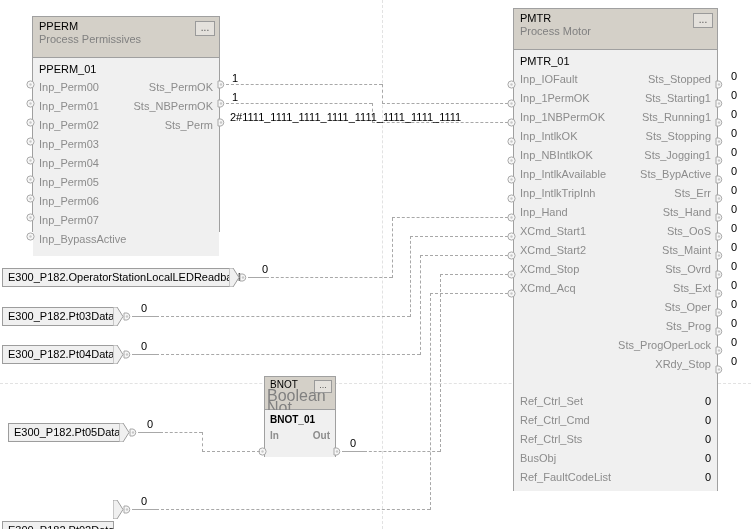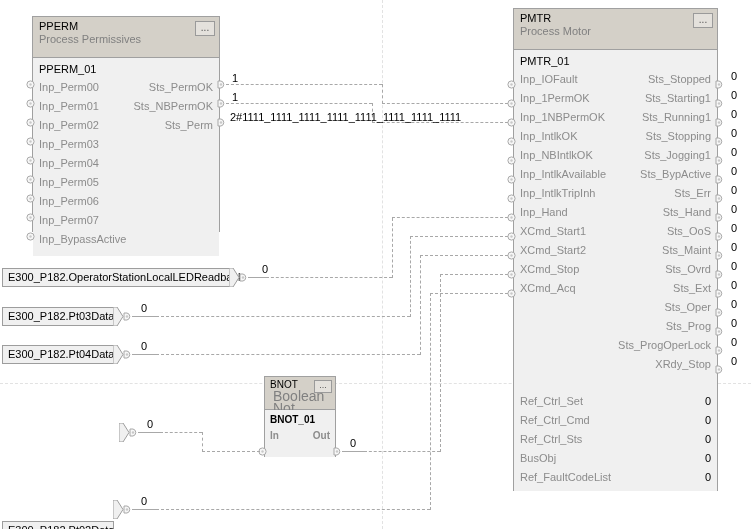--- a/index.html
+++ b/index.html
@@ -448,21 +448,21 @@
   <div class="vlab" style="left:731px;top:261px;">0</div>
   <div class="vlab" style="left:731px;top:280px;">0</div>
   <div class="vlab" style="left:731px;top:299px;">0</div>
   <div class="vlab" style="left:731px;top:318px;">0</div>
   <div class="vlab" style="left:731px;top:337px;">0</div>
   <div class="vlab" style="left:731px;top:356px;">0</div>
 
   <div class="fb" id="blk-bnot" style="left:264px;top:376px;width:72px;height:81px;">
     <div class="fb-head" style="height:32px;">
       <div class="fb-title" style="padding:2px 6px 0 5px;font-size:10px;line-height:11px;">BNOT</div>
-      <div class="fb-sub" style="padding:0 6px 2px 8px;font-size:14px;line-height:12px;">Boolean Not</div>
+      <div class="fb-sub" style="padding:0 6px 2px 2px;font-size:16px;line-height:12px;">Boolean Not</div>
       <div class="fb-dots" style="right:3px;top:3px;width:16px;height:11px;font-size:9px;line-height:9px;">...</div>
     </div>
     <div class="fb-body" style="height:47px;font-weight:bold;">
       <div class="fb-inst" style="padding:3px 5px 1px 5px;font-size:10px;line-height:13px;">BNOT_01</div>
       <div class="pinrow" style="height:18px;line-height:18px;">
         <span class="pin-in" style="left:5px;font-size:10px;">In</span>
         <span class="pin-out" style="right:5px;font-size:10px;">Out</span>
       </div>
     </div>
   </div>
@@ -521,20 +521,23 @@
       </svg>
   </div>
   <div class="bub" style="left:123px;top:350px;">
       <svg width="9" height="9">
         <path d="M1 1 L4 1 A3.6 3.6 0 0 1 4 8 L1 8 Z" fill="#f7f7f7" stroke="#a8a8a8"></path>
         <circle cx="4" cy="4.5" r="1.2" fill="#c8c8c8"></circle>
       </svg>
     </div>
   <div class="vlab" style="left:141px;top:341px;">0</div>
 
+  <div class="tag" style="left:8px;top:423px;width:112px;">
+    <span>E300_P182.Pt05Data</span>
+  </div>
   <div class="tagpt" style="left:119px;top:423px;">
     <svg width="11" height="19">
         <path d="M0 0 L4 0 L10 9.5 L4 19 L0 19 Z" fill="#f0f0f0" stroke="#9d9d9d"></path>
       </svg>
   </div>
   <div class="bub" style="left:129px;top:428px;">
       <svg width="9" height="9">
         <path d="M1 1 L4 1 A3.6 3.6 0 0 1 4 8 L1 8 Z" fill="#f7f7f7" stroke="#a8a8a8"></path>
         <circle cx="4" cy="4.5" r="1.2" fill="#c8c8c8"></circle>
       </svg>

